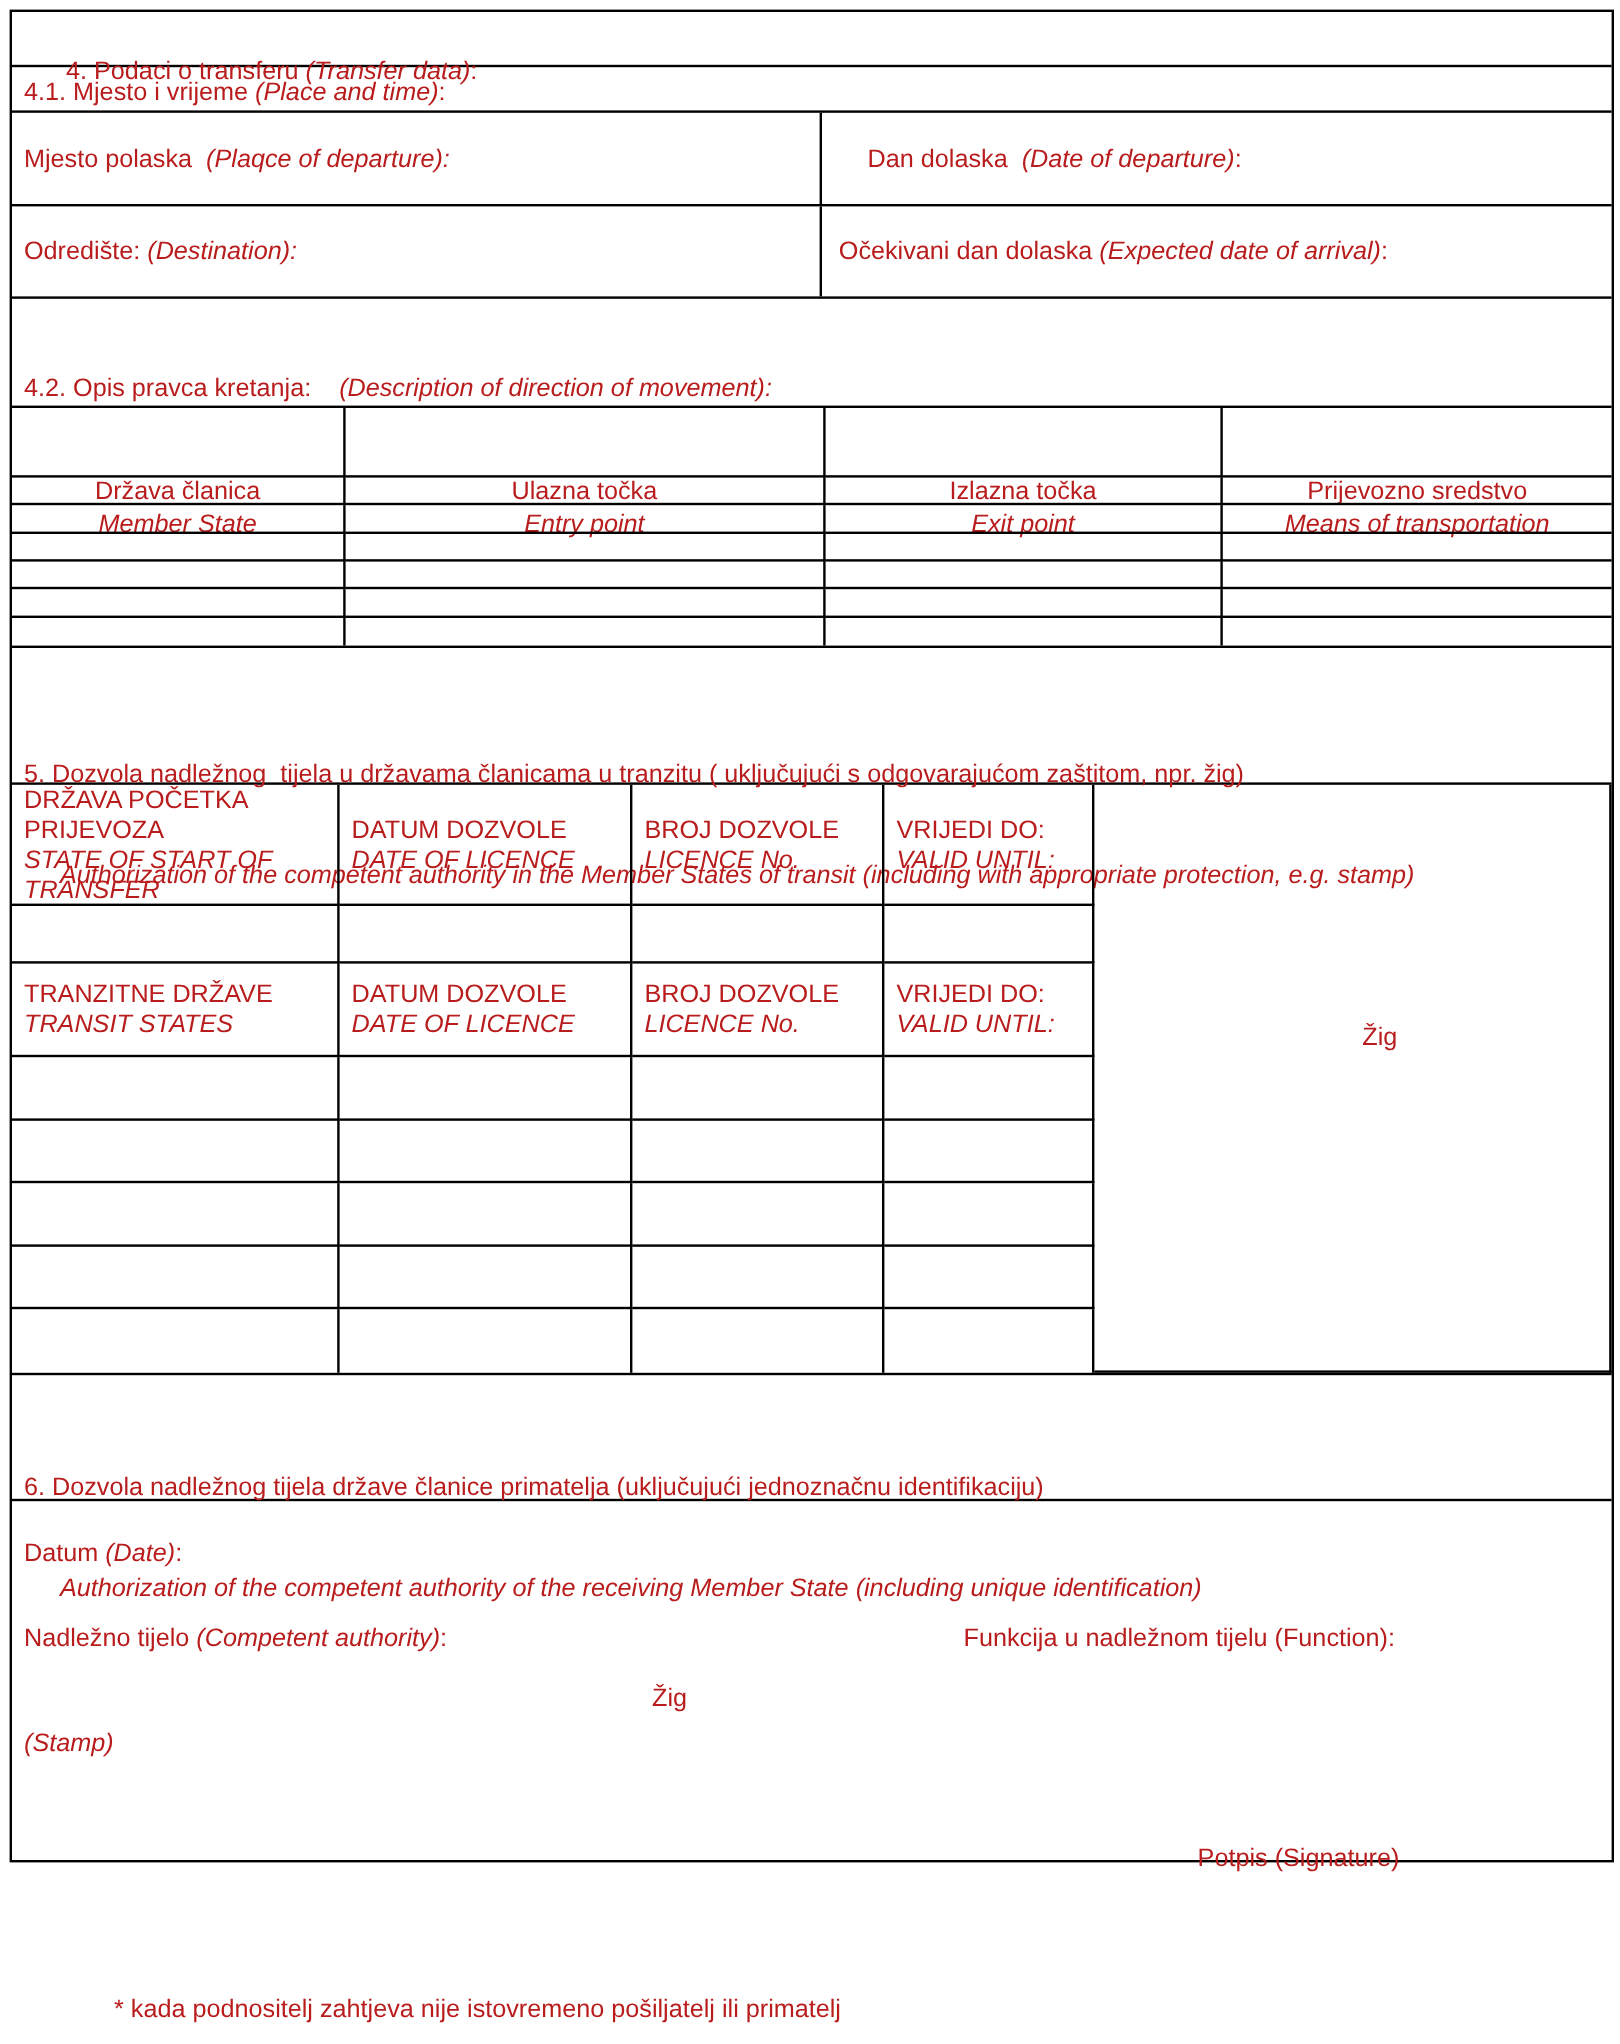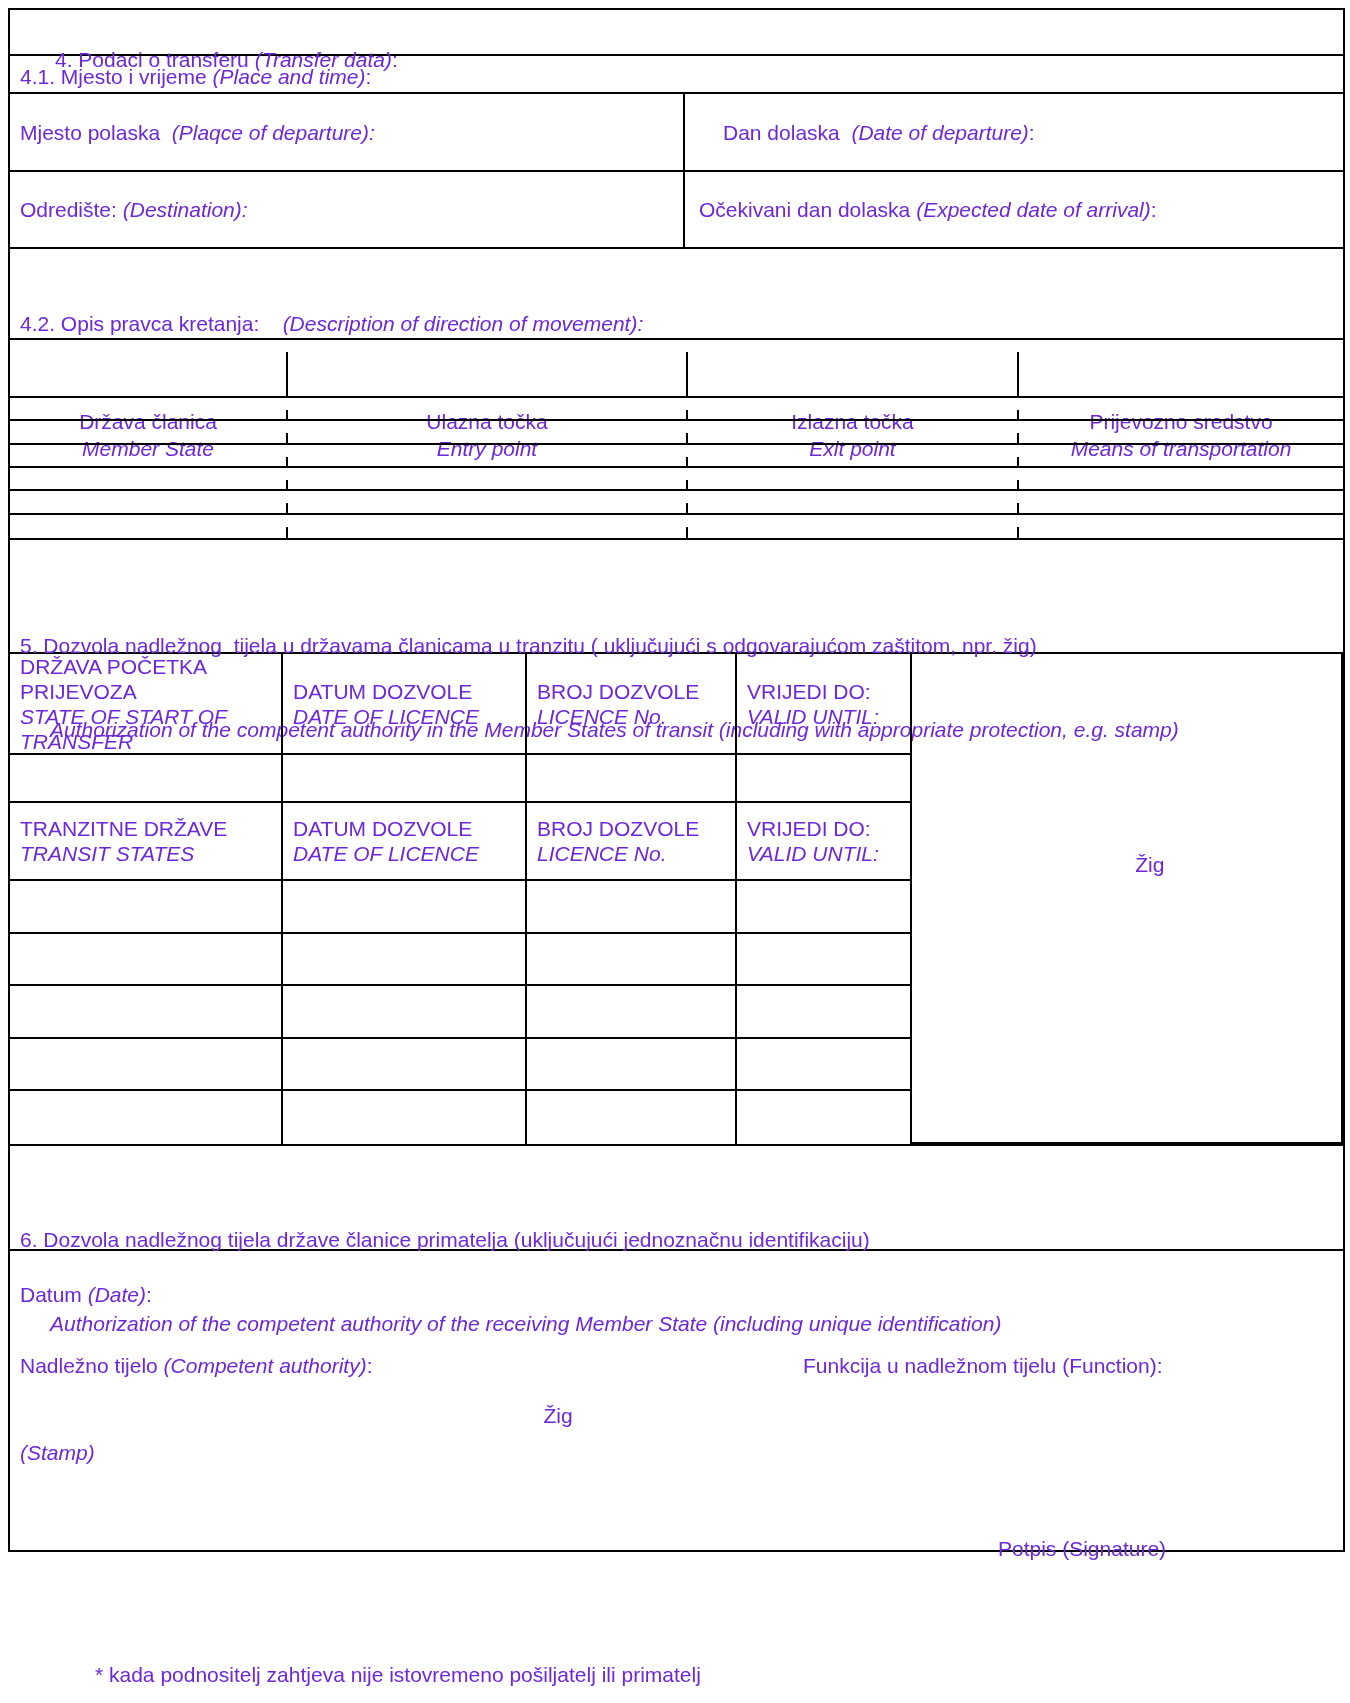--- a/index.html
+++ b/index.html
@@ -1,19 +1,19 @@
 <!DOCTYPE html>
 <html><head>
 <meta charset="utf-8">
 <style>
   * { margin:0; padding:0; box-sizing:border-box; }
   html,body { background:#ffffff; }
   .page {
     position:relative; width:1350px; height:1703px; background:#fff;
-    color:#6d28d9; font-family:"Liberation Sans","DejaVu Sans",sans-serif;
+    color:#b91c1c; font-family:"Liberation Sans","DejaVu Sans",sans-serif;
     font-size:21px; line-height:27px;
   }
   .outer { position:absolute; left:8px; top:8px; width:1337px; height:1544px; border:2px solid #000; }
   .row { position:relative; border-bottom:2px solid #000; white-space:pre-wrap; }
   .it { font-style:italic; }
 
   .h-r4      { height:46px; padding:9px 0 0 10px; }
   .h-r41     { height:38px; display:flex; align-items:flex-end; padding:0 0 2px 10px; }
   .h-rc      { height:78px;gap:24px; }
   .h-rd      { height:77px;text-align:right; }
@@ -24,21 +24,21 @@
   .h-s6h     { height:105px; padding:24px 0 0 10px; line-height:28px; }
   .h-s6b     { height:382px; border-bottom:none; }
 
   .cols2 { display:flex; white-space:pre-wrap; }
   .cell-l { width:675px; border-right:2px solid #000; display:flex; align-items:center; padding-left:10px; }
   .cell-r { flex:1; display:flex; align-items:center; padding-left:14px; }
 
   .indent { padding-left:30px; }
 
   .t42 { display:grid; grid-template-columns:278px 400px 331px 1fr; grid-template-rows:58px repeat(6,1fr); }
-  .t42 .c { border-right:2px solid #000; border-bottom:2px solid #000;margin-top:12px; }
+  .t42 .c { border-right:2px solid #000; border-bottom:2px solid #000; }
   .t42 .head { text-align:center; padding-top:2px; line-height:27px; }
 
   .t5 { display:grid; grid-template-columns:273px 244px 210px 175px 1fr; grid-template-rows:101px 48px 78px repeat(5,1fr); }
   .t5 .c { border-right:2px solid #000; border-bottom:2px solid #000; }
   .t5 .head { display:flex; flex-direction:column; justify-content:center; padding-left:10px; line-height:25px; }
   .zigcell { grid-column:5; grid-row:1 / span 8; border:none; text-align:center; padding-top:170px; }
 
   .nr { border-right:none !important; }
   .nb { border-bottom:none !important; }
 

